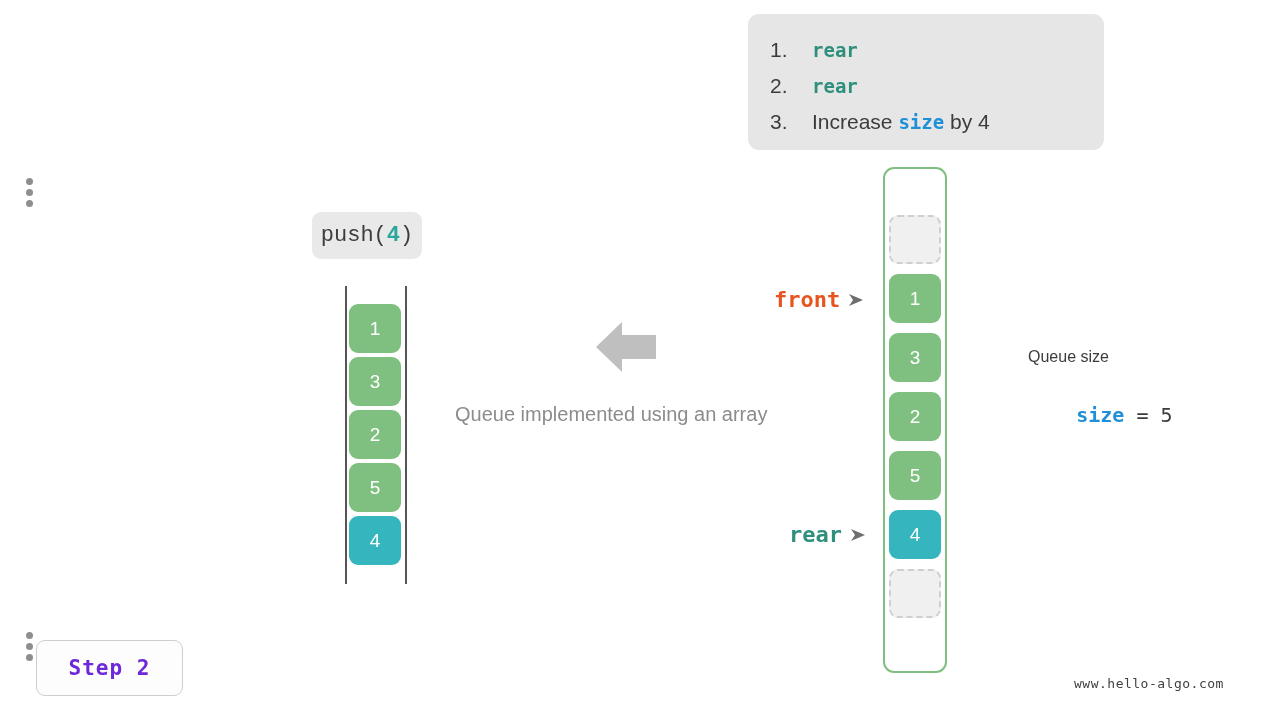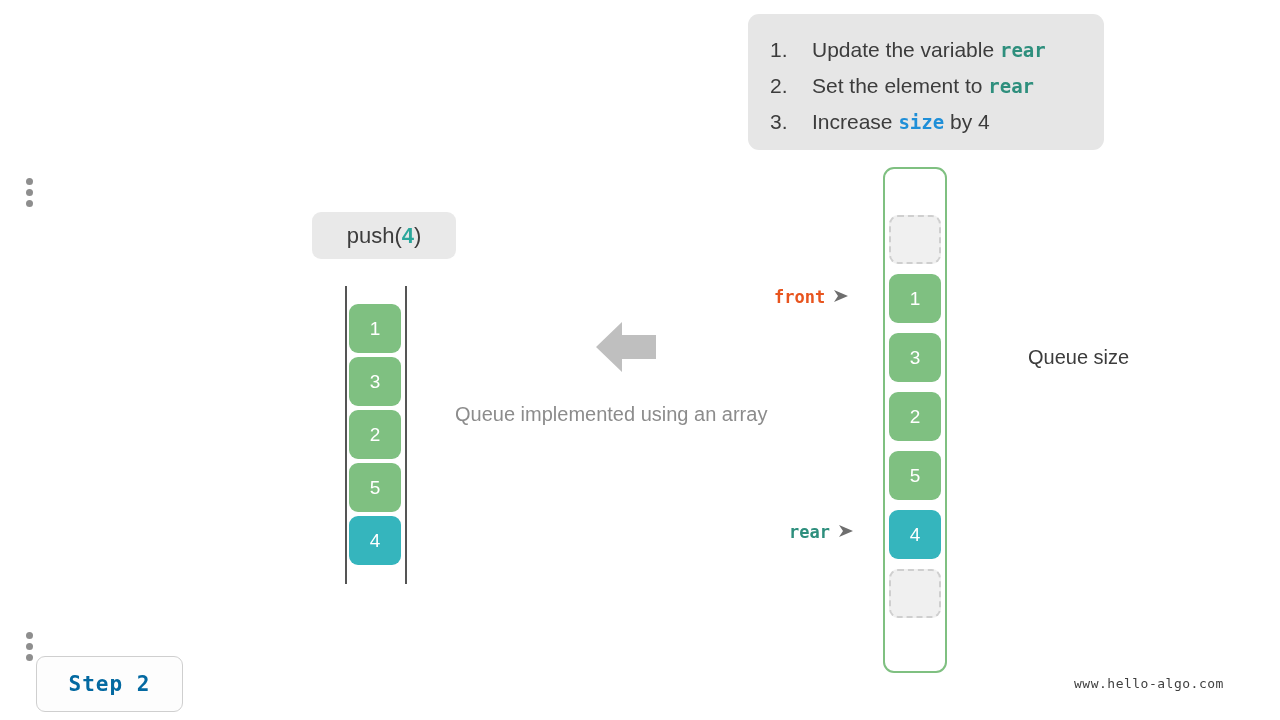--- a/index.html
+++ b/index.html
@@ -49,28 +49,28 @@
     font-size: 19px;
   }
   .c-rear { color: #2e8f7d; }
   .c-size { color: #1f8fd8; }
 
   
   #push-label {
     position: absolute;
     left: 312px;
     top: 212px;
-    width: 144px;
+    width: 110px;
     height: 47px;
     background: #e9e9e9;
     border-radius: 9px;
     display: flex;
     align-items: center;
     justify-content: center;
-    font-family: Liberation Sans, sans-serif;
+    font-family: Liberation Mono, monospace;
     font-size: 22px;
     color: #3c3c3c;
     letter-spacing: 0px;
   }
   #push-label .arg { color: #2aa79b; font-weight: bold; }
 
   
   #left-array {
     position: absolute;
     left: 345px;
@@ -170,66 +170,66 @@
     border: 2px dashed #cfcfcf;
   }
 
   
   .pointer {
     position: absolute;
     display: flex;
     align-items: center;
     font-family: "DejaVu Sans Mono", monospace;
     font-weight: bold;
-    font-size: 17px;
+    font-size: 22px;
   }
   .pointer .ptr-arrow {
     margin-left: 9px;
     display: inline-block;
   }
   #pointer-front { left: 774px; top: 287px; color: #e8541e; }
   #pointer-rear  { left: 789px; top: 522px; color: #2e8f7d; }
 
   
   #size-info {
     position: absolute;
     left: 1028px;
     top: 344px;
     width: 200px;
   }
   #size-title {
-    font-size: 20px;
+    font-size: 16px;
     color: #3c3c3c;
     line-height: 26px;
   }
   #size-expr {
     margin-top: 9px;
     font-family: "DejaVu Sans Mono", monospace;
     font-size: 20px;
     color: #3c3c3c;
     white-space: pre;
   }
   #size-expr .var { color: #1f8fd8; font-weight: bold; }
 
   
   #step-badge {
     position: absolute;
     left: 36px;
-    top: 656px;
+    top: 640px;
     width: 145px;
     height: 54px;
     border: 1px solid #cfcfcf;
     border-radius: 9px;
     display: flex;
     align-items: center;
     justify-content: center;
     font-family: "DejaVu Sans Mono", monospace;
     font-weight: bold;
     font-size: 21px;
-    color: #0369a1;
+    color: #6d28d9;
     letter-spacing: 1px;
     background: #fdfdfd;
   }
 
   
   #watermark {
     position: absolute;
     left: 1074px;
     top: 676px;
     font-family: "DejaVu Sans Mono", monospace;
@@ -237,27 +237,25 @@
     color: #404040;
     letter-spacing: 0.5px;
   }
 </style>
 </head>
 <body>
 
 <div id="instruction-box">
   <div class="instr-row">
     <span class="instr-num">1.</span>
-    <span class="instr-text">Update the variable </span>
     <span class="mono-code c-rear">rear</span>
     <span class="instr-text"></span>
   </div>
   <div class="instr-row">
     <span class="instr-num">2.</span>
-    <span class="instr-text">Set the element to </span>
     <span class="mono-code c-rear">rear</span>
     <span class="instr-text"></span>
   </div>
   <div class="instr-row">
     <span class="instr-num">3.</span>
     <span class="instr-text">Increase </span>
     <span class="mono-code c-size">size</span>
     <span class="instr-text"> by 4</span>
   </div>
 </div>
@@ -322,17 +320,20 @@
   <span>rear</span>
   <span class="ptr-arrow">
     <svg width="16" height="14" viewBox="0 0 16 14" xmlns="http://www.w3.org/2000/svg">
       <polygon points="0,1 14,7 0,13 4,7" fill="#6e6e6e"></polygon>
     </svg>
   </span>
 </div>
 
 <div id="size-info">
   <div id="size-title">Queue size</div>
+  <div id="size-expr">
+    <span class="var">size</span><span> = </span><span>5</span>
+  </div>
 </div>
 
 <div id="step-badge">Step 2</div>
 
 <div id="watermark">www.hello-algo.com</div>
 
 </body></html>

